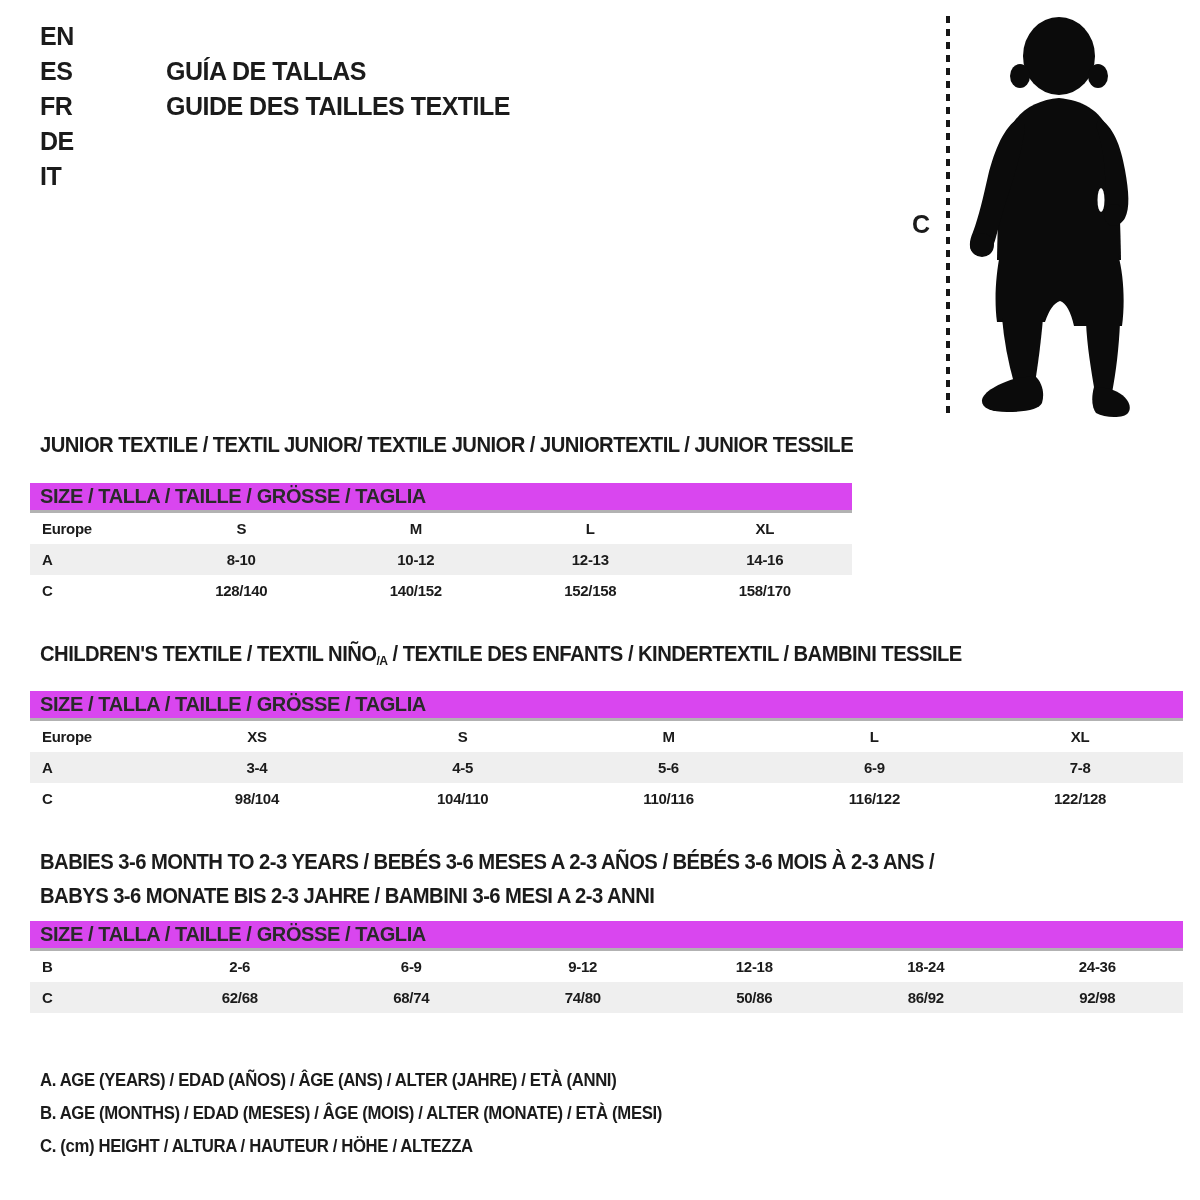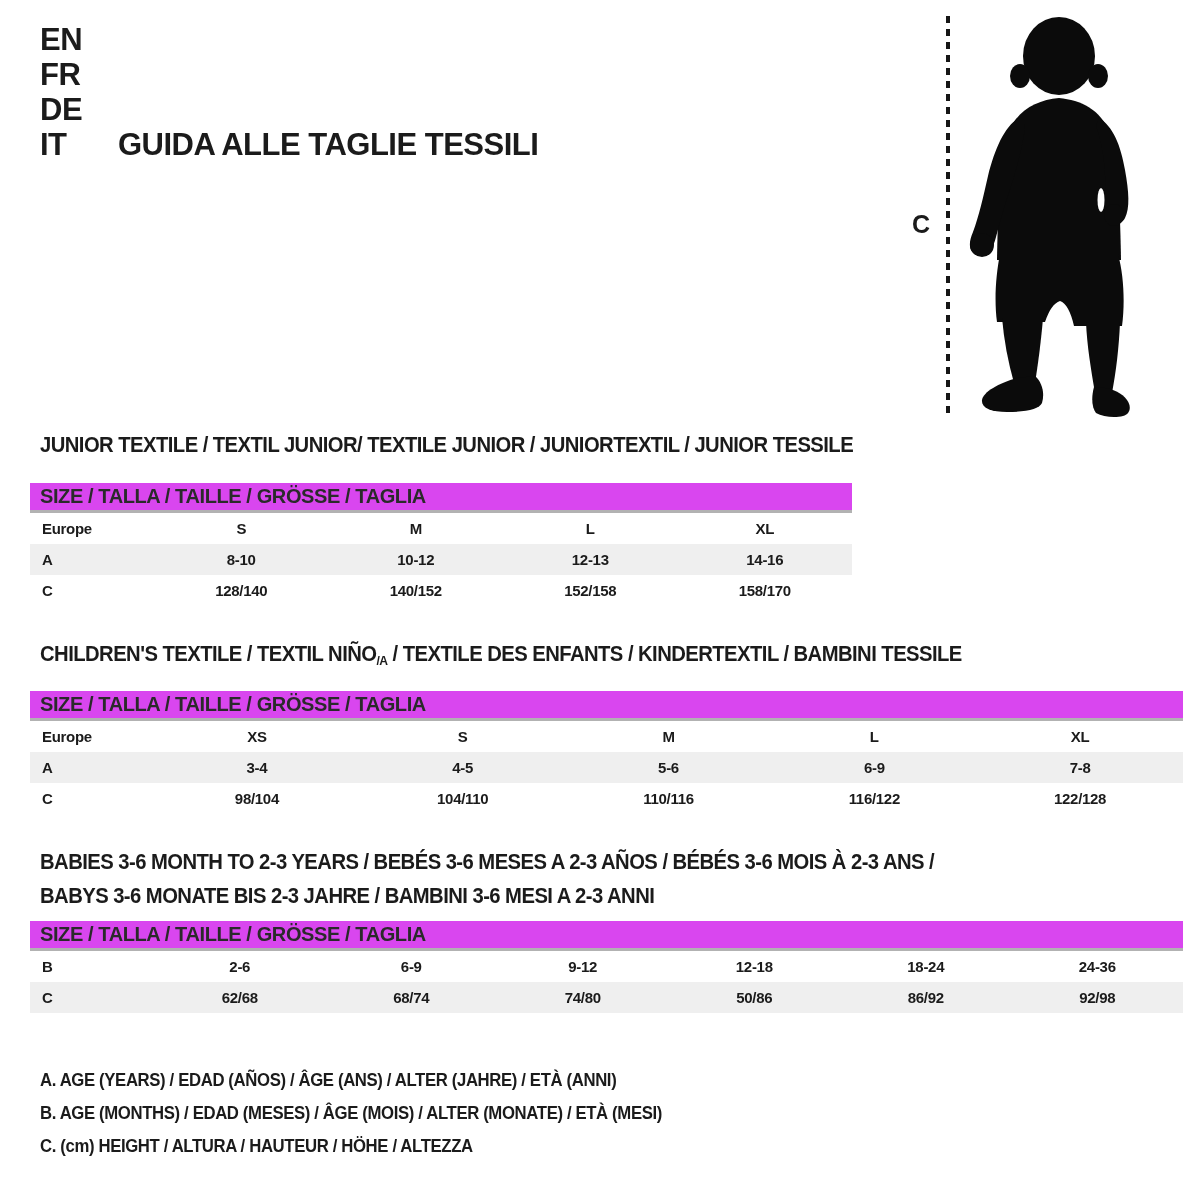--- a/index.html
+++ b/index.html
@@ -6,21 +6,21 @@
   body{
     width:1200px;height:1200px;position:relative;overflow:hidden;
     background:#ffffff;color:#1b1b1b;
     font-family:"Liberation Sans","DejaVu Sans",sans-serif;
     font-weight:bold;
   }
   .abs{position:absolute;}
 
   
   .lang-list{left:40px;top:22px;}
-  .lang-row{display:flex;height:35px;align-items:center;font-size:31px;letter-spacing:-0.5px;white-space:nowrap;}
+  .lang-row{display:flex;height:35px;font-size:25px;letter-spacing:-0.5px;white-space:nowrap;gap:48px;}
   .lang-code{width:78px;flex:0 0 78px;}
 
   
   .dash-line{left:946px;top:16px;width:4px;height:400px;
     background:repeating-linear-gradient(to bottom,#161616 0 7px,transparent 7px 13px);}
   .measure-label{left:912px;top:210px;font-size:25px;}
   .fig-svg{left:955px;top:12px;}
 
   
   .sec-heading{font-size:22px;letter-spacing:-0.6px;white-space:nowrap;
@@ -46,28 +46,32 @@
   .cell.label{flex:0 0 112px;text-align:left;padding-left:12px;}
 </style>
 </head>
 <body>
 
 <div class="abs lang-list" id="lang-list">
     <div class="lang-row">
       <div class="lang-code">EN</div>
     </div>
     <div class="lang-row">
+      <div class="lang-code">ES</div>
+      <div class="lang-title">GUÍA DE TALLAS</div>
+    </div>
+    <div class="lang-row">
       <div class="lang-code">FR</div>
+      <div class="lang-title">GUIDE DES TAILLES TEXTILE</div>
     </div>
     <div class="lang-row">
       <div class="lang-code">DE</div>
     </div>
     <div class="lang-row">
       <div class="lang-code">IT</div>
-      <div class="lang-title">GUIDA ALLE TAGLIE TESSILI</div>
     </div>
   </div>
 
 <div class="abs dash-line"></div>
 <div class="abs measure-label">C</div>
 <svg class="abs fig-svg" width="210" height="405" viewBox="0 0 210 405" aria-hidden="true">
   <g fill="#0b0b0b">
     <ellipse cx="104" cy="44" rx="36" ry="39"></ellipse>
     <ellipse cx="65" cy="64" rx="10" ry="12"></ellipse>
     <ellipse cx="143" cy="64" rx="10" ry="12"></ellipse>

